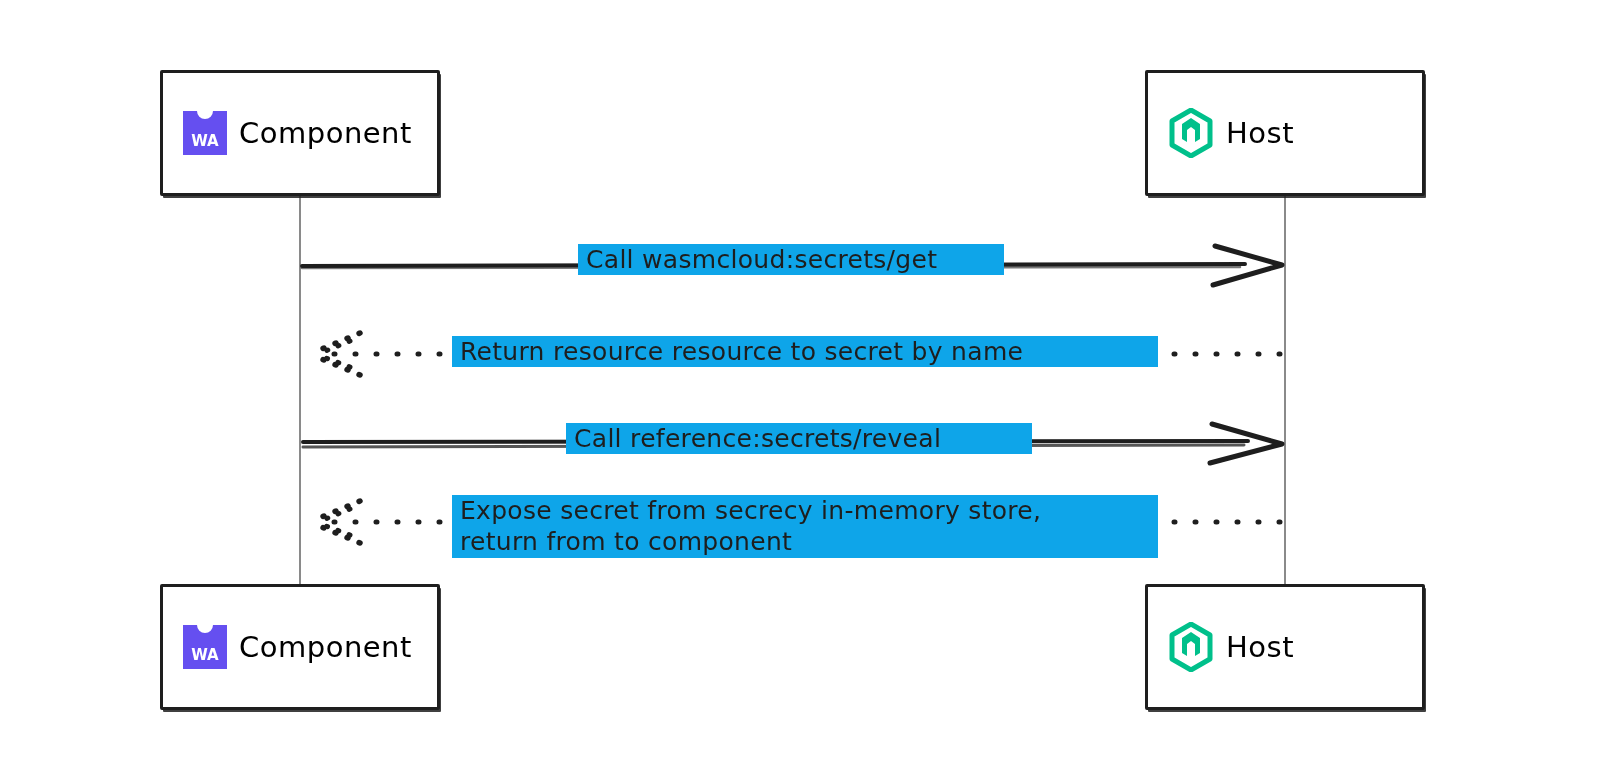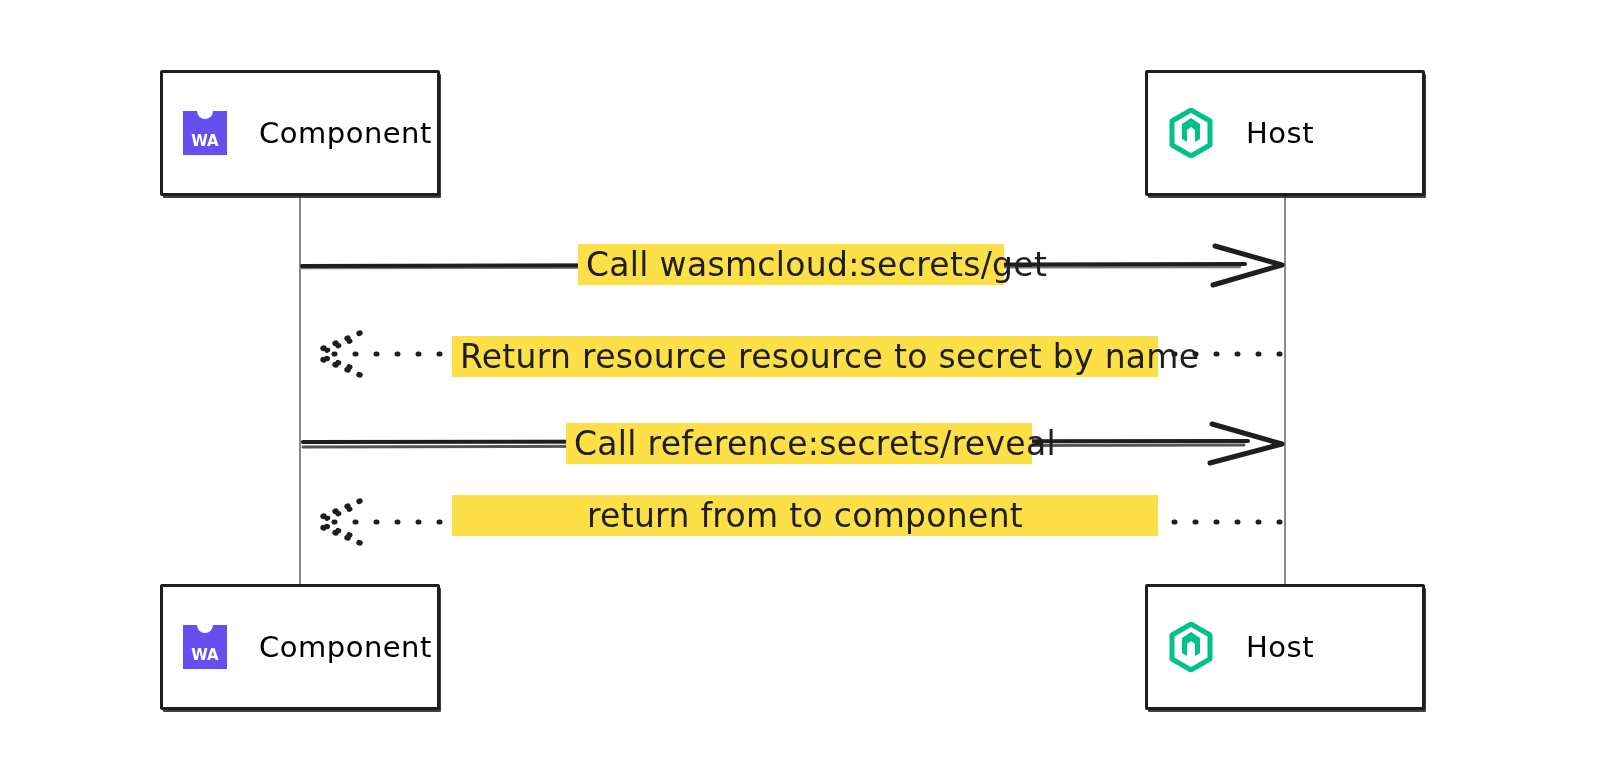--- a/index.html
+++ b/index.html
@@ -24,21 +24,20 @@
     position: absolute;
     background: #ffffff;
     border: 3px solid #1e1e1e;
     border-radius: 2px;
     display: flex;
     align-items: center;
     box-sizing: border-box;
     padding-left: 20px;
     
     box-shadow: 2px 3px 0 -1px rgba(30,30,30,0.85);
-    gap: 20px;
   }
   .participant-box .label {
     font-family: "DejaVu Sans", sans-serif;
     font-size: 29px;
     color: #000000;
     letter-spacing: 0.5px;
     white-space: nowrap;
     margin-left: 12px;
   }
 
@@ -61,25 +60,25 @@
   .lifeline {
     position: absolute;
     width: 2px;
     background: #8a8a8a;
   }
 
   
   .msg-label {
     position: absolute;
     font-family: "DejaVu Sans", sans-serif;
-    font-size: 33px;
+    font-size: 25px;
     color: #1e1e1e;
     white-space: nowrap;
-    text-align: center;
-    background: #fde047;
+    text-align: left;
+    background: #0ea5e9;
     padding: 0 8px;
     line-height: 1.25;
     letter-spacing: 0.3px;
   }
   .msg-label.two-line { white-space: normal; }
 
   .msg-arrow {
     position: absolute;
   }
 
@@ -135,20 +134,21 @@
   <div class="msg-label" style="left:566px; top:423px; width:450px;">Call reference:secrets/reveal</div>
 
   <svg class="msg-arrow" style="left:306px; top:498px; width:980px; height:50px;" viewBox="0 0 980 50">
     <path d="M28 24 L978 24" stroke="#1e1e1e" stroke-width="5" fill="none" stroke-linecap="round" stroke-dasharray="1 20"></path>
     <path d="M54 3 L6 23" stroke="#1e1e1e" stroke-width="5.5" fill="none" stroke-linecap="round" stroke-dasharray="1 12"></path>
     <path d="M54 45 L6 25" stroke="#1e1e1e" stroke-width="5.5" fill="none" stroke-linecap="round" stroke-dasharray="1 12"></path>
     <path d="M44 11 L12 24" stroke="#1e1e1e" stroke-width="5" fill="none" stroke-linecap="round" stroke-dasharray="1 11"></path>
     <path d="M44 37 L12 25" stroke="#1e1e1e" stroke-width="5" fill="none" stroke-linecap="round" stroke-dasharray="1 11"></path>
   </svg>
   <div class="msg-label two-line" style="left:452px; top:495px; width:690px;">
+    <div>Expose secret from secrecy in-memory store,</div>
     <div>return from to component</div>
   </div>
 
   <div class="participant-box" style="left:160px; top:584px; width:280px; height:126px;">
     <svg class="wasm-logo" viewBox="0 0 44 44">
       <path d="M0 0 H14 A8 8 0 0 0 30 0 H44 V44 H0 Z" fill="#654ff0"></path>
       <text x="22" y="35" font-family="DejaVu Sans, sans-serif" font-size="15" font-weight="bold" fill="#ffffff" text-anchor="middle">WA</text>
     </svg>
     <span class="label">Component</span>
   </div>

